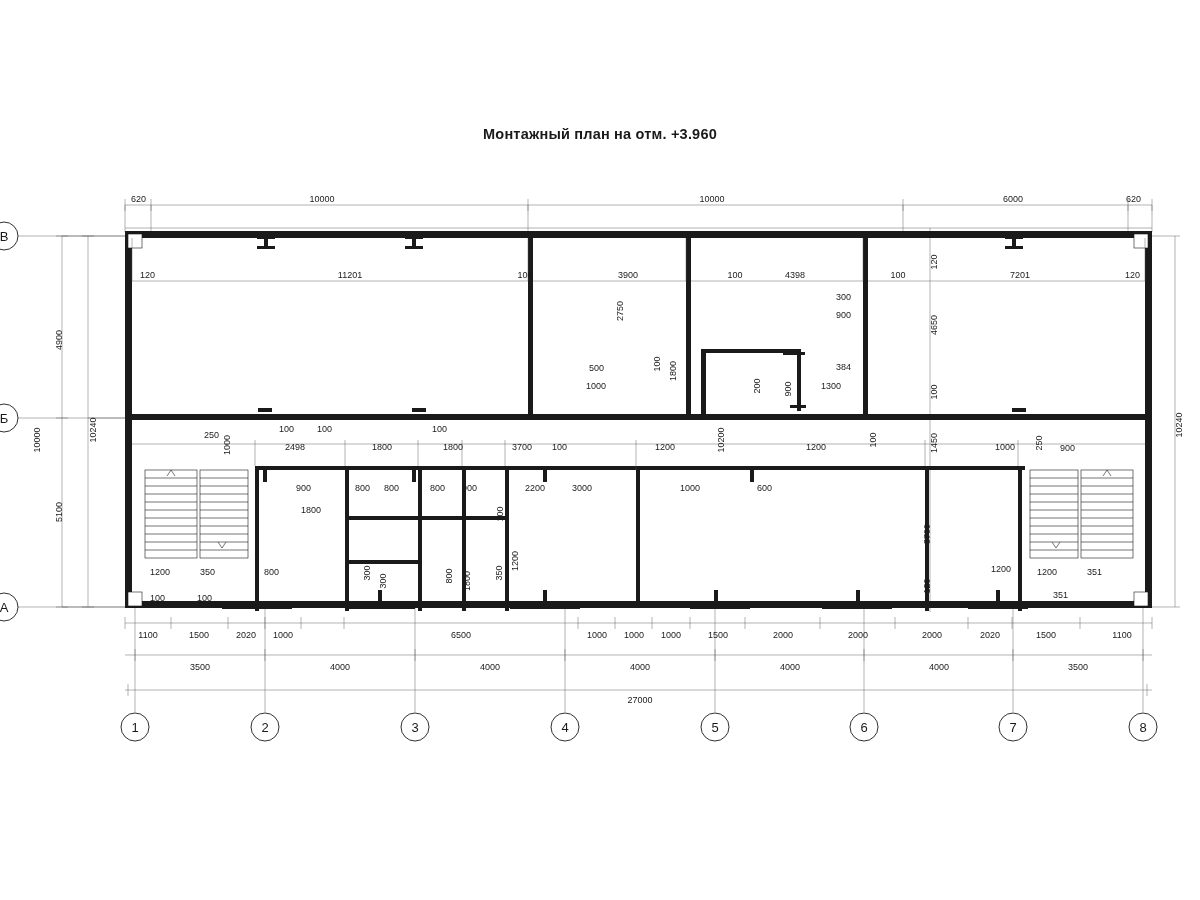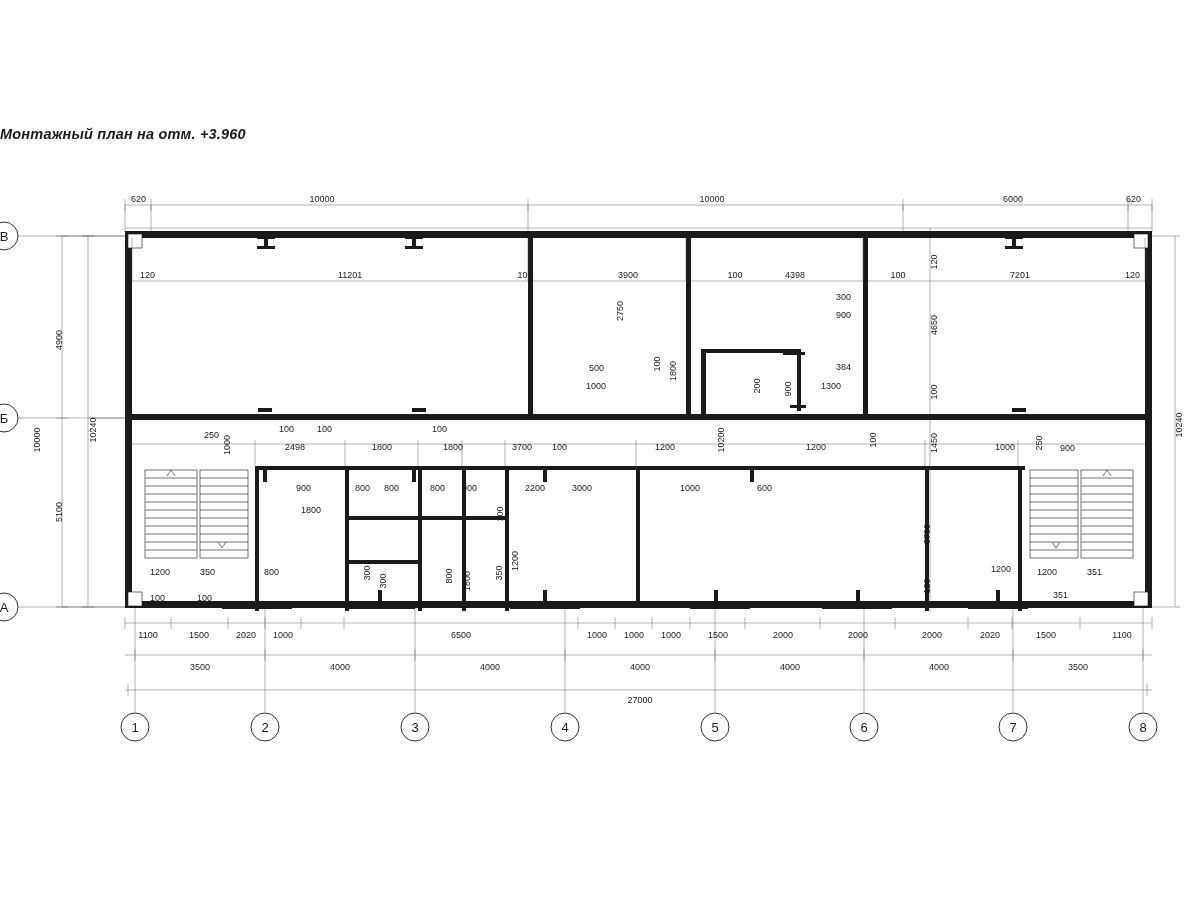--- a/index.html
+++ b/index.html
@@ -1,20 +1,20 @@
 <!DOCTYPE html>
 <html><head>
 <meta charset="utf-8">
 <style>
   html,body{margin:0;padding:0;background:#ffffff;}
   body{width:1200px;height:900px;position:relative;font-family:"Liberation Sans",sans-serif;color:#1a1a1a;overflow:hidden;}
   #sheet{position:absolute;left:0;top:0;width:1200px;height:900px;}
   .title{
-    position:absolute;left:0;top:126px;width:1200px;text-align:left;
-    font-style:italic;font-weight:bold;font-size:14.5px;letter-spacing:.2px;
+    position:absolute;left:0;top:126px;width:1200px;text-align:center;
+    font-weight:bold;font-size:14.5px;letter-spacing:.2px;
   }
   svg{position:absolute;left:0;top:0;width:1200px;height:900px;}
   .dim{font-size:9px;font-family:"Liberation Sans",sans-serif;fill:#1a1a1a;}
   .dimv{font-size:9px;font-family:"Liberation Sans",sans-serif;fill:#1a1a1a;}
   .axlbl{font-size:13px;font-family:"Liberation Sans",sans-serif;fill:#1a1a1a;text-anchor:middle;dominant-baseline:central;}
   .thin{stroke:#1a1a1a;stroke-width:.6;fill:none;}
   .xthin{stroke:#555;stroke-width:.45;fill:none;}
   .wall{fill:#1a1a1a;stroke:none;}
   .hatch{fill:#ffffff;stroke:#1a1a1a;stroke-width:.6;}
   .circ{fill:#ffffff;stroke:#1a1a1a;stroke-width:.9;}

